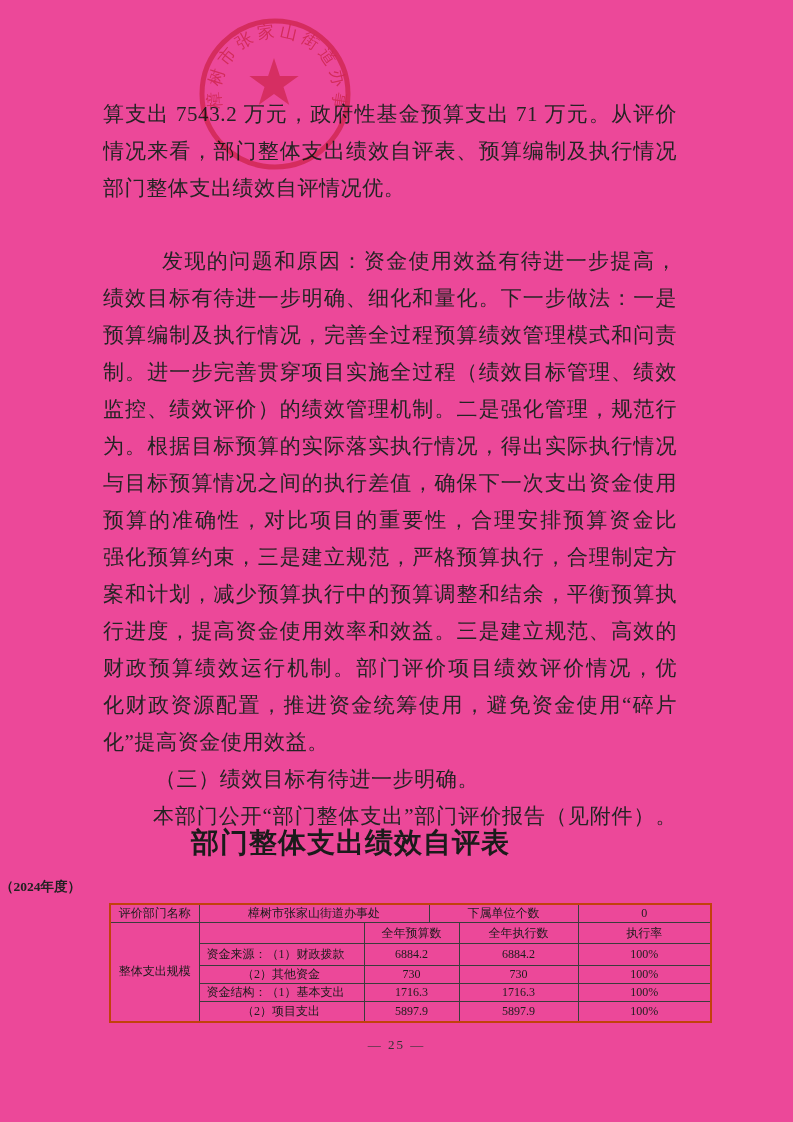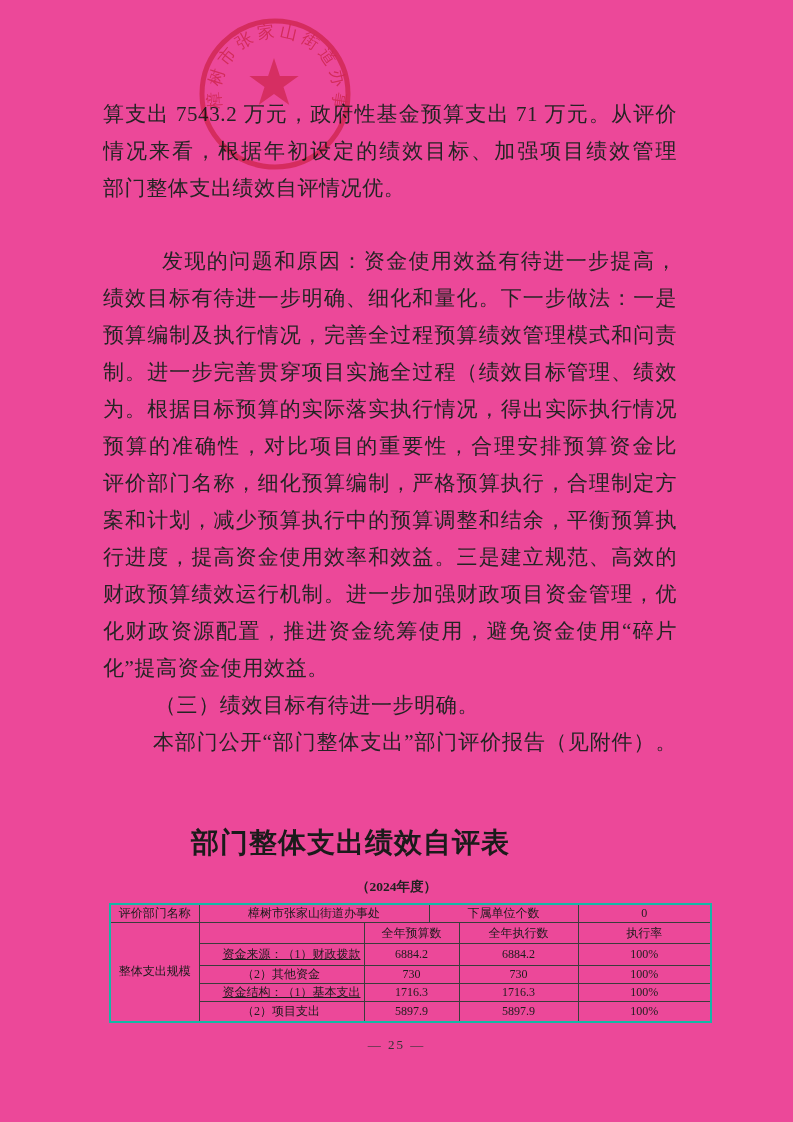--- a/index.html
+++ b/index.html
@@ -39,67 +39,69 @@
   
   .tbl-title{
     position:absolute;left:0;top:823px;width:701px;
     text-align:center;
     font-family:"Liberation Sans","DejaVu Sans",sans-serif;
     font-weight:bold;font-size:28px;line-height:40px;
     letter-spacing:1px;color:#1b1b1b;
   }
   .tbl-subtitle{
     position:absolute;left:0;top:877px;width:793px;
-    text-align:center;
+    text-align:left;
     font-size:13.5px;line-height:20px;font-weight:600;
     color:#222;
   }
 
   
   .selftable{
     position:absolute;left:109px;top:903px;
     border-collapse:collapse;table-layout:fixed;
     width:601px;
     font-size:12px;color:#1c1c1c;
   }
   .selftable td{
     border:1px solid #3c3c3c;
     text-align:center;vertical-align:middle;
     padding:0 3px;overflow:hidden;white-space:nowrap;
   }
-  .selftable{border:2px solid #14b8a6;}
-  .selftable td.lab-left{text-align:right;padding-left:7px;text-decoration:underline;}
+  .selftable{border:2px solid #c2410c;}
+  .selftable td.lab-left{text-align:left;padding-left:7px;}
   .selftable td.lab-right{text-align:center;padding-right:4px;}
 
   
   .pagenum{
     position:absolute;left:0;top:1033px;width:793px;
     text-align:center;font-size:13px;line-height:24px;
     letter-spacing:2px;color:#333;
   }
 </style>
 </head>
 <body>
 
 <div class="page">
 
   <div class="bodytext">
     <div class="line">算支出 7543.2 万元，政府性基金预算支出 71 万元。从评价</div>
-    <div class="line">情况来看，根据年初设定的绩效目标、加强项目绩效管理</div>
+    <div class="line">情况来看，部门整体支出绩效自评表、预算编制及执行情况</div>
     <div class="line no-just">部门整体支出绩效自评情况优。</div>
     <div class="line ind-a">发现的问题和原因：资金使用效益有待进一步提高，</div>
     <div class="line">绩效目标有待进一步明确、细化和量化。下一步做法：一是</div>
     <div class="line">预算编制及执行情况，完善全过程预算绩效管理模式和问责机</div>
     <div class="line">制。进一步完善贯穿项目实施全过程（绩效目标管理、绩效</div>
+    <div class="line">监控、绩效评价）的绩效管理机制。二是强化管理，规范行</div>
     <div class="line">为。根据目标预算的实际落实执行情况，得出实际执行情况</div>
+    <div class="line">与目标预算情况之间的执行差值，确保下一次支出资金使用</div>
     <div class="line">预算的准确性，对比项目的重要性，合理安排预算资金比例。</div>
-    <div class="line">评价部门名称，细化预算编制，严格预算执行，合理制定方</div>
+    <div class="line">强化预算约束，三是建立规范，严格预算执行，合理制定方</div>
     <div class="line">案和计划，减少预算执行中的预算调整和结余，平衡预算执</div>
     <div class="line">行进度，提高资金使用效率和效益。三是建立规范、高效的</div>
-    <div class="line">财政预算绩效运行机制。进一步加强财政项目资金管理，优</div>
+    <div class="line">财政预算绩效运行机制。部门评价项目绩效评价情况，优</div>
     <div class="line">化财政资源配置，推进资金统筹使用，避免资金使用“碎片</div>
     <div class="line no-just">化”提高资金使用效益。</div>
     <div class="line ind-b no-just">（三）绩效目标有待进一步明确。</div>
     <div class="line ind-c">本部门公开“部门整体支出”部门评价报告（见附件）。</div>
   </div>
 
   <svg class="stamp" viewBox="0 0 162 164">
     <defs>
       <path id="arcPath" d="M 27.4 104.2 A 57 57 0 1 1 136.6 104.2" fill="none"></path>
     </defs>

